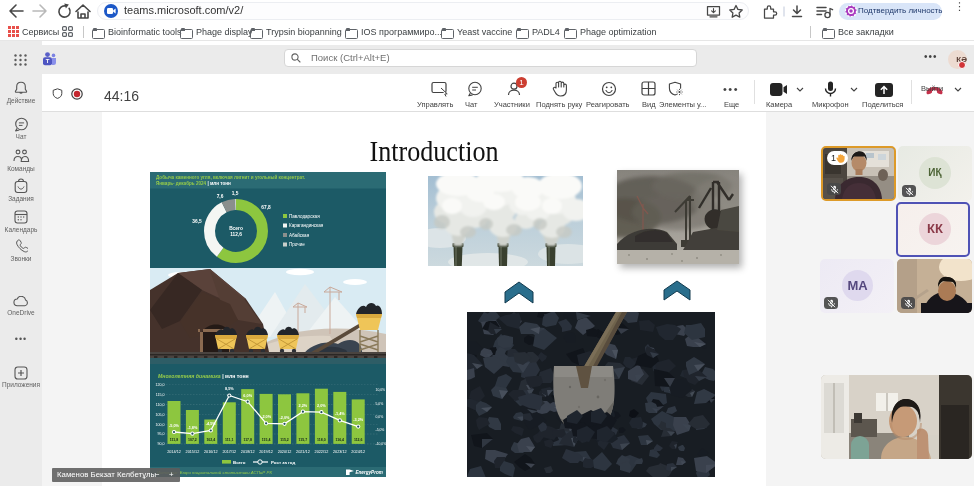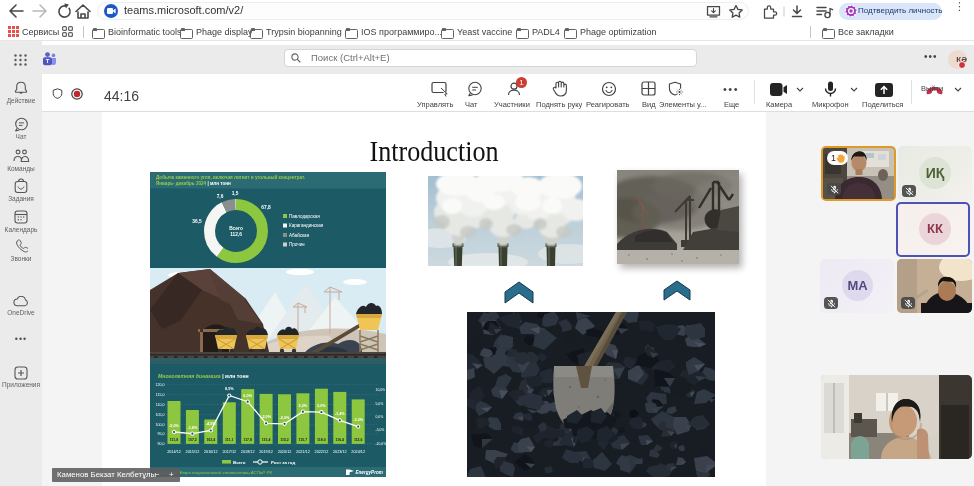--- a/index.html
+++ b/index.html
@@ -963,21 +963,21 @@
         </svg>
       </div>
     <div class="abs" style="left:4px;top:3px;width:21px;height:14px;background:#fff;border-radius:7px;
          font-size:9px;color:#222;line-height:14px;padding-left:4px">1</div>
     <svg class="abs" style="left:13px;top:5px" width="10" height="10" viewBox="0 0 10 10">
         <path d="M2.2 5.5 V2.6 a.8.8 0 0 1 1.6 0 V2 a.8.8 0 0 1 1.6 0 v.5 a.8.8 0 0 1 1.6 0 v1 a.8.8 0 0 1 1.6 0 V6 c0 2.4-1.5 3.8-3.6 3.8 -1.8 0-2.7-1-3.6-2.6 l-.9-1.6 a.75.75 0 0 1 1.3-.8z" fill="#f5a63b"></path>
       </svg>
   </div>
 
   <div class="tile" style="left:898px;top:146px;width:74px;height:55px;background:linear-gradient(135deg,#e7eae3,#f3f1ec)">
-    <div class="initcirc" style="left:21px;top:11px;width:32px;height:32px;background:#dde3d5;color:#4c6335;font-size:14px;line-height:32px">ИҚ</div>
+    <div class="initcirc" style="left:21px;top:11px;width:32px;height:32px;background:#dde3d5;color:#4c6335;font-size:10px;line-height:32px">ИҚ</div>
     <div class="micoff" style="left:4px;bottom:4px">
         <svg style="position:absolute;left:2.5px;top:1.5px" width="9" height="9" viewBox="0 0 9 9">
           <rect x="3.1" y="0.8" width="2.8" height="4.6" rx="1.4" fill="#fff"></rect>
           <path d="M1.6 4.2 a2.9 2.9 0 0 0 5.8 0 M4.5 7.1 v1.3" fill="none" stroke="#fff" stroke-width="0.9"></path>
           <line x1="1" y1="0.8" x2="8" y2="8.2" stroke="#fff" stroke-width="1"></line>
           <line x1="1.6" y1="0.2" x2="8.6" y2="7.6" stroke="#4a4a4a" stroke-width="0.8"></line>
         </svg>
       </div>
   </div>
 

